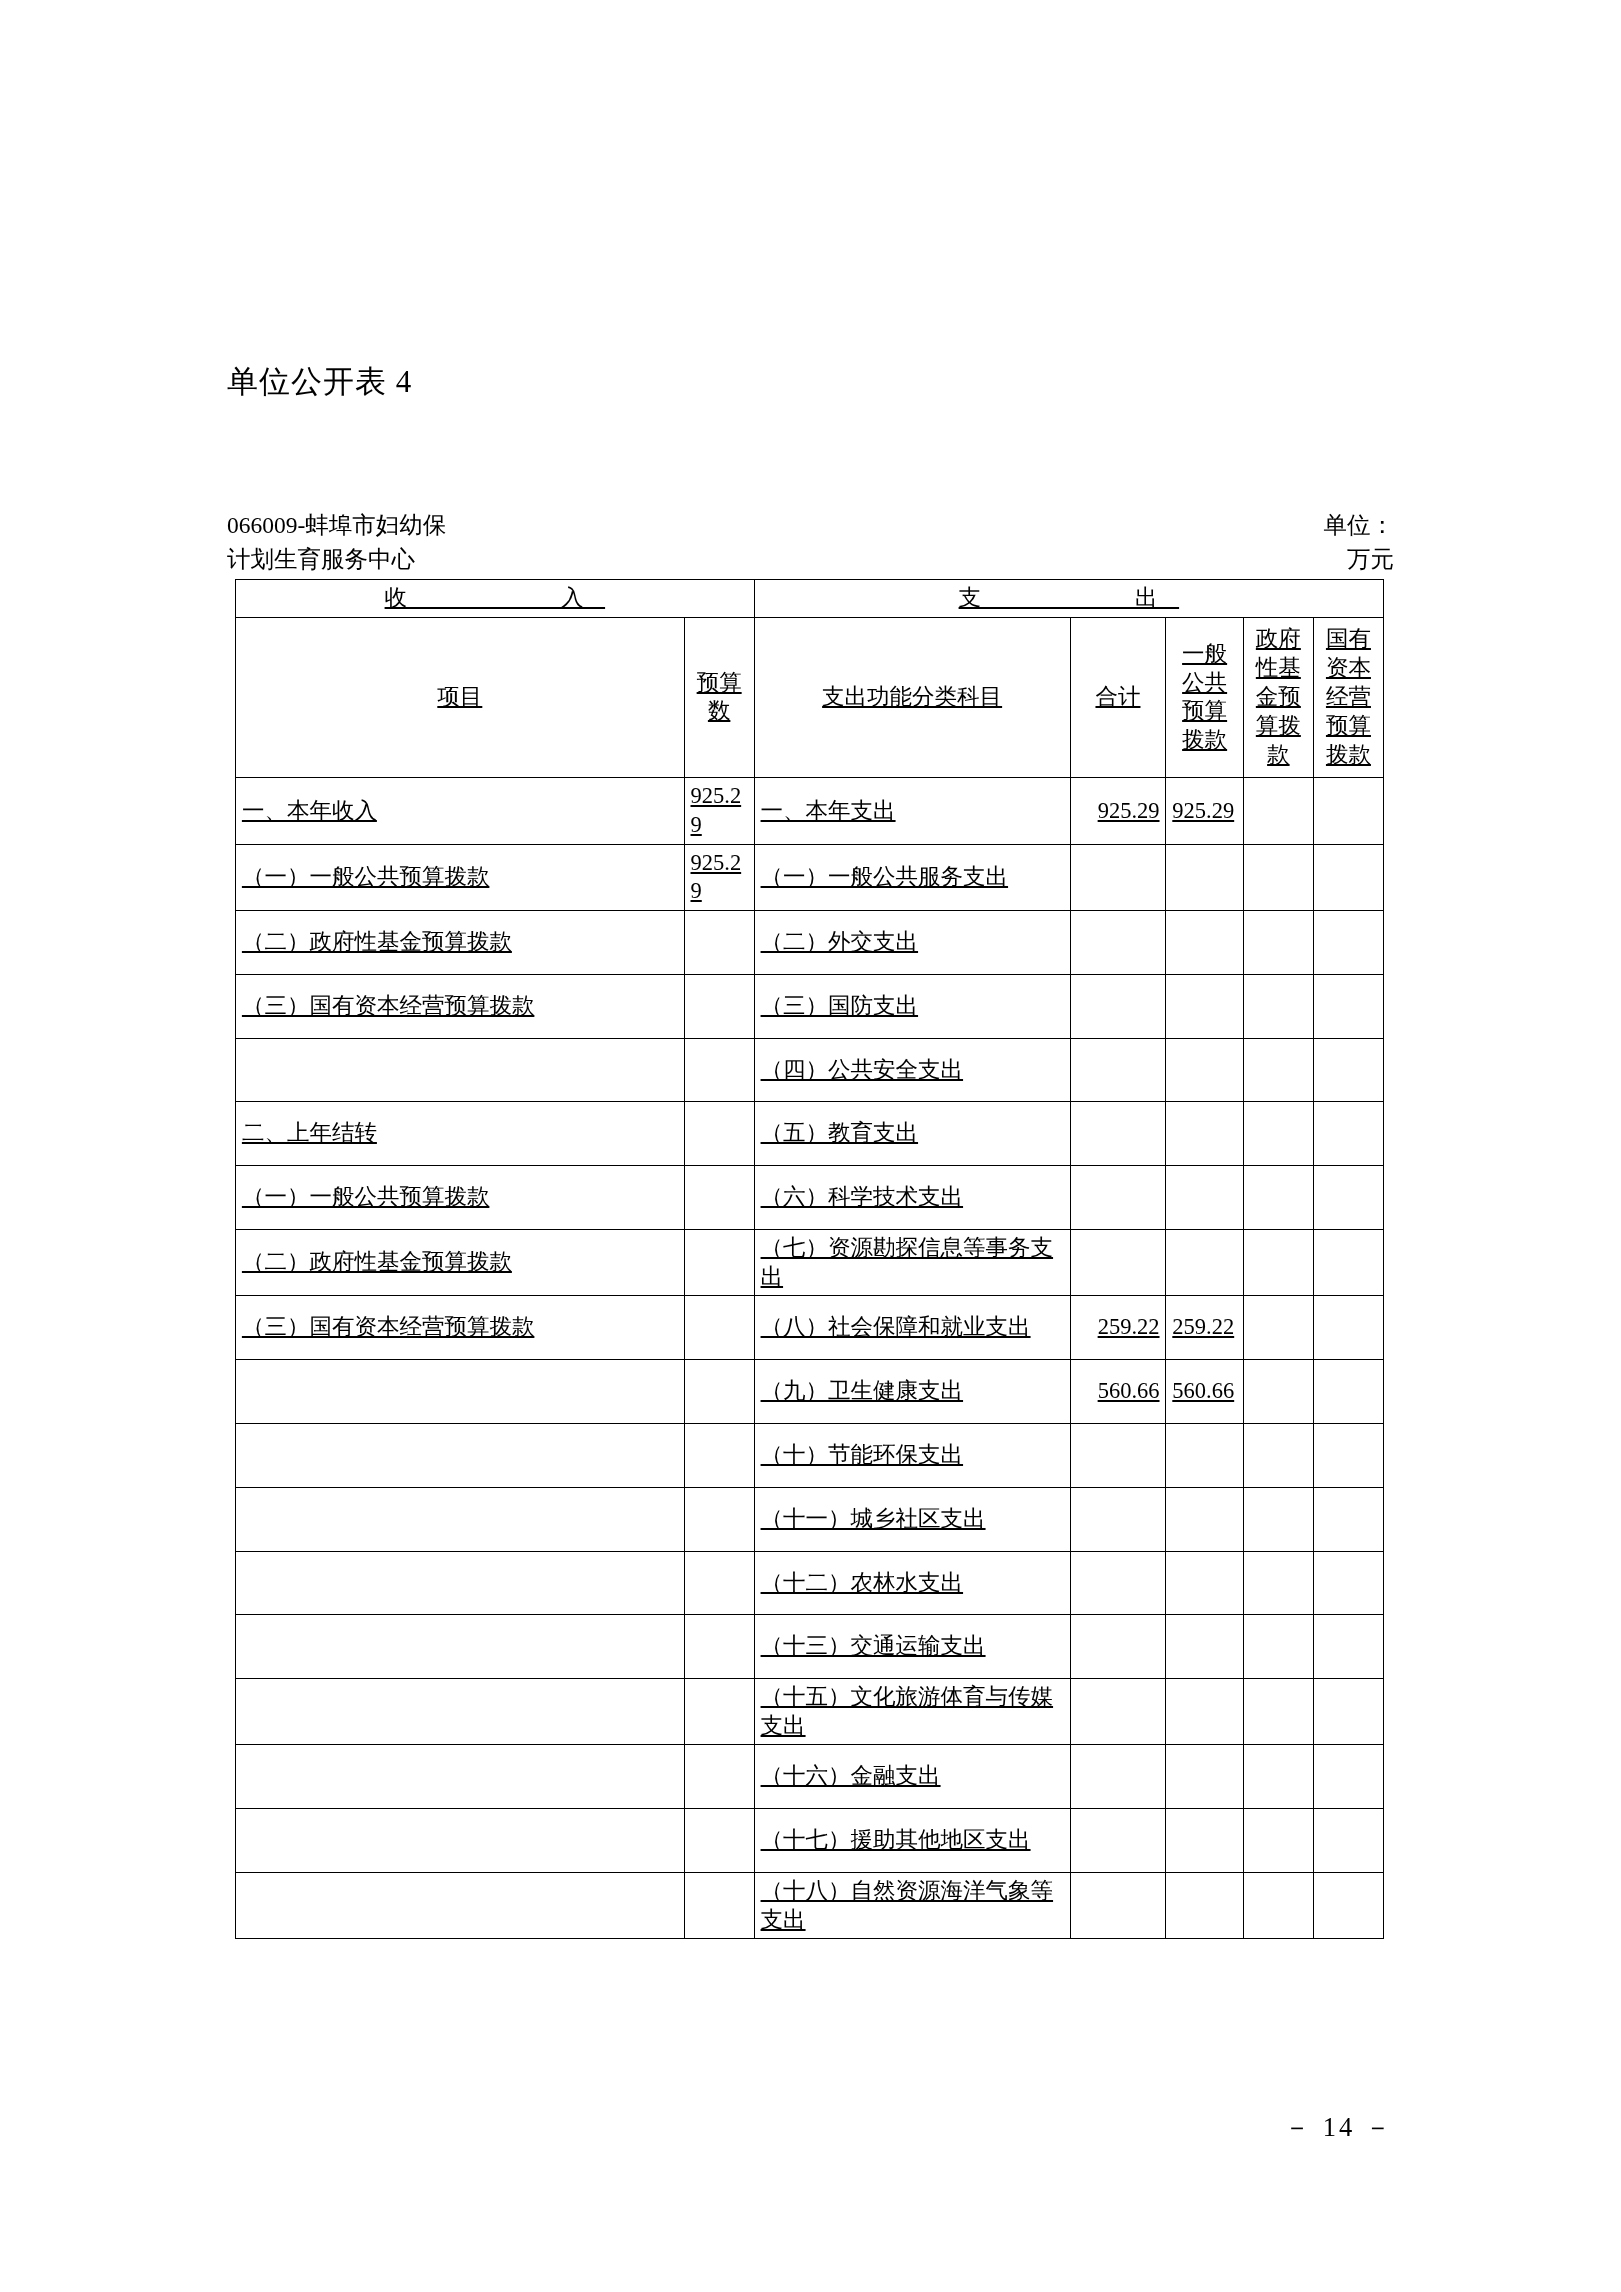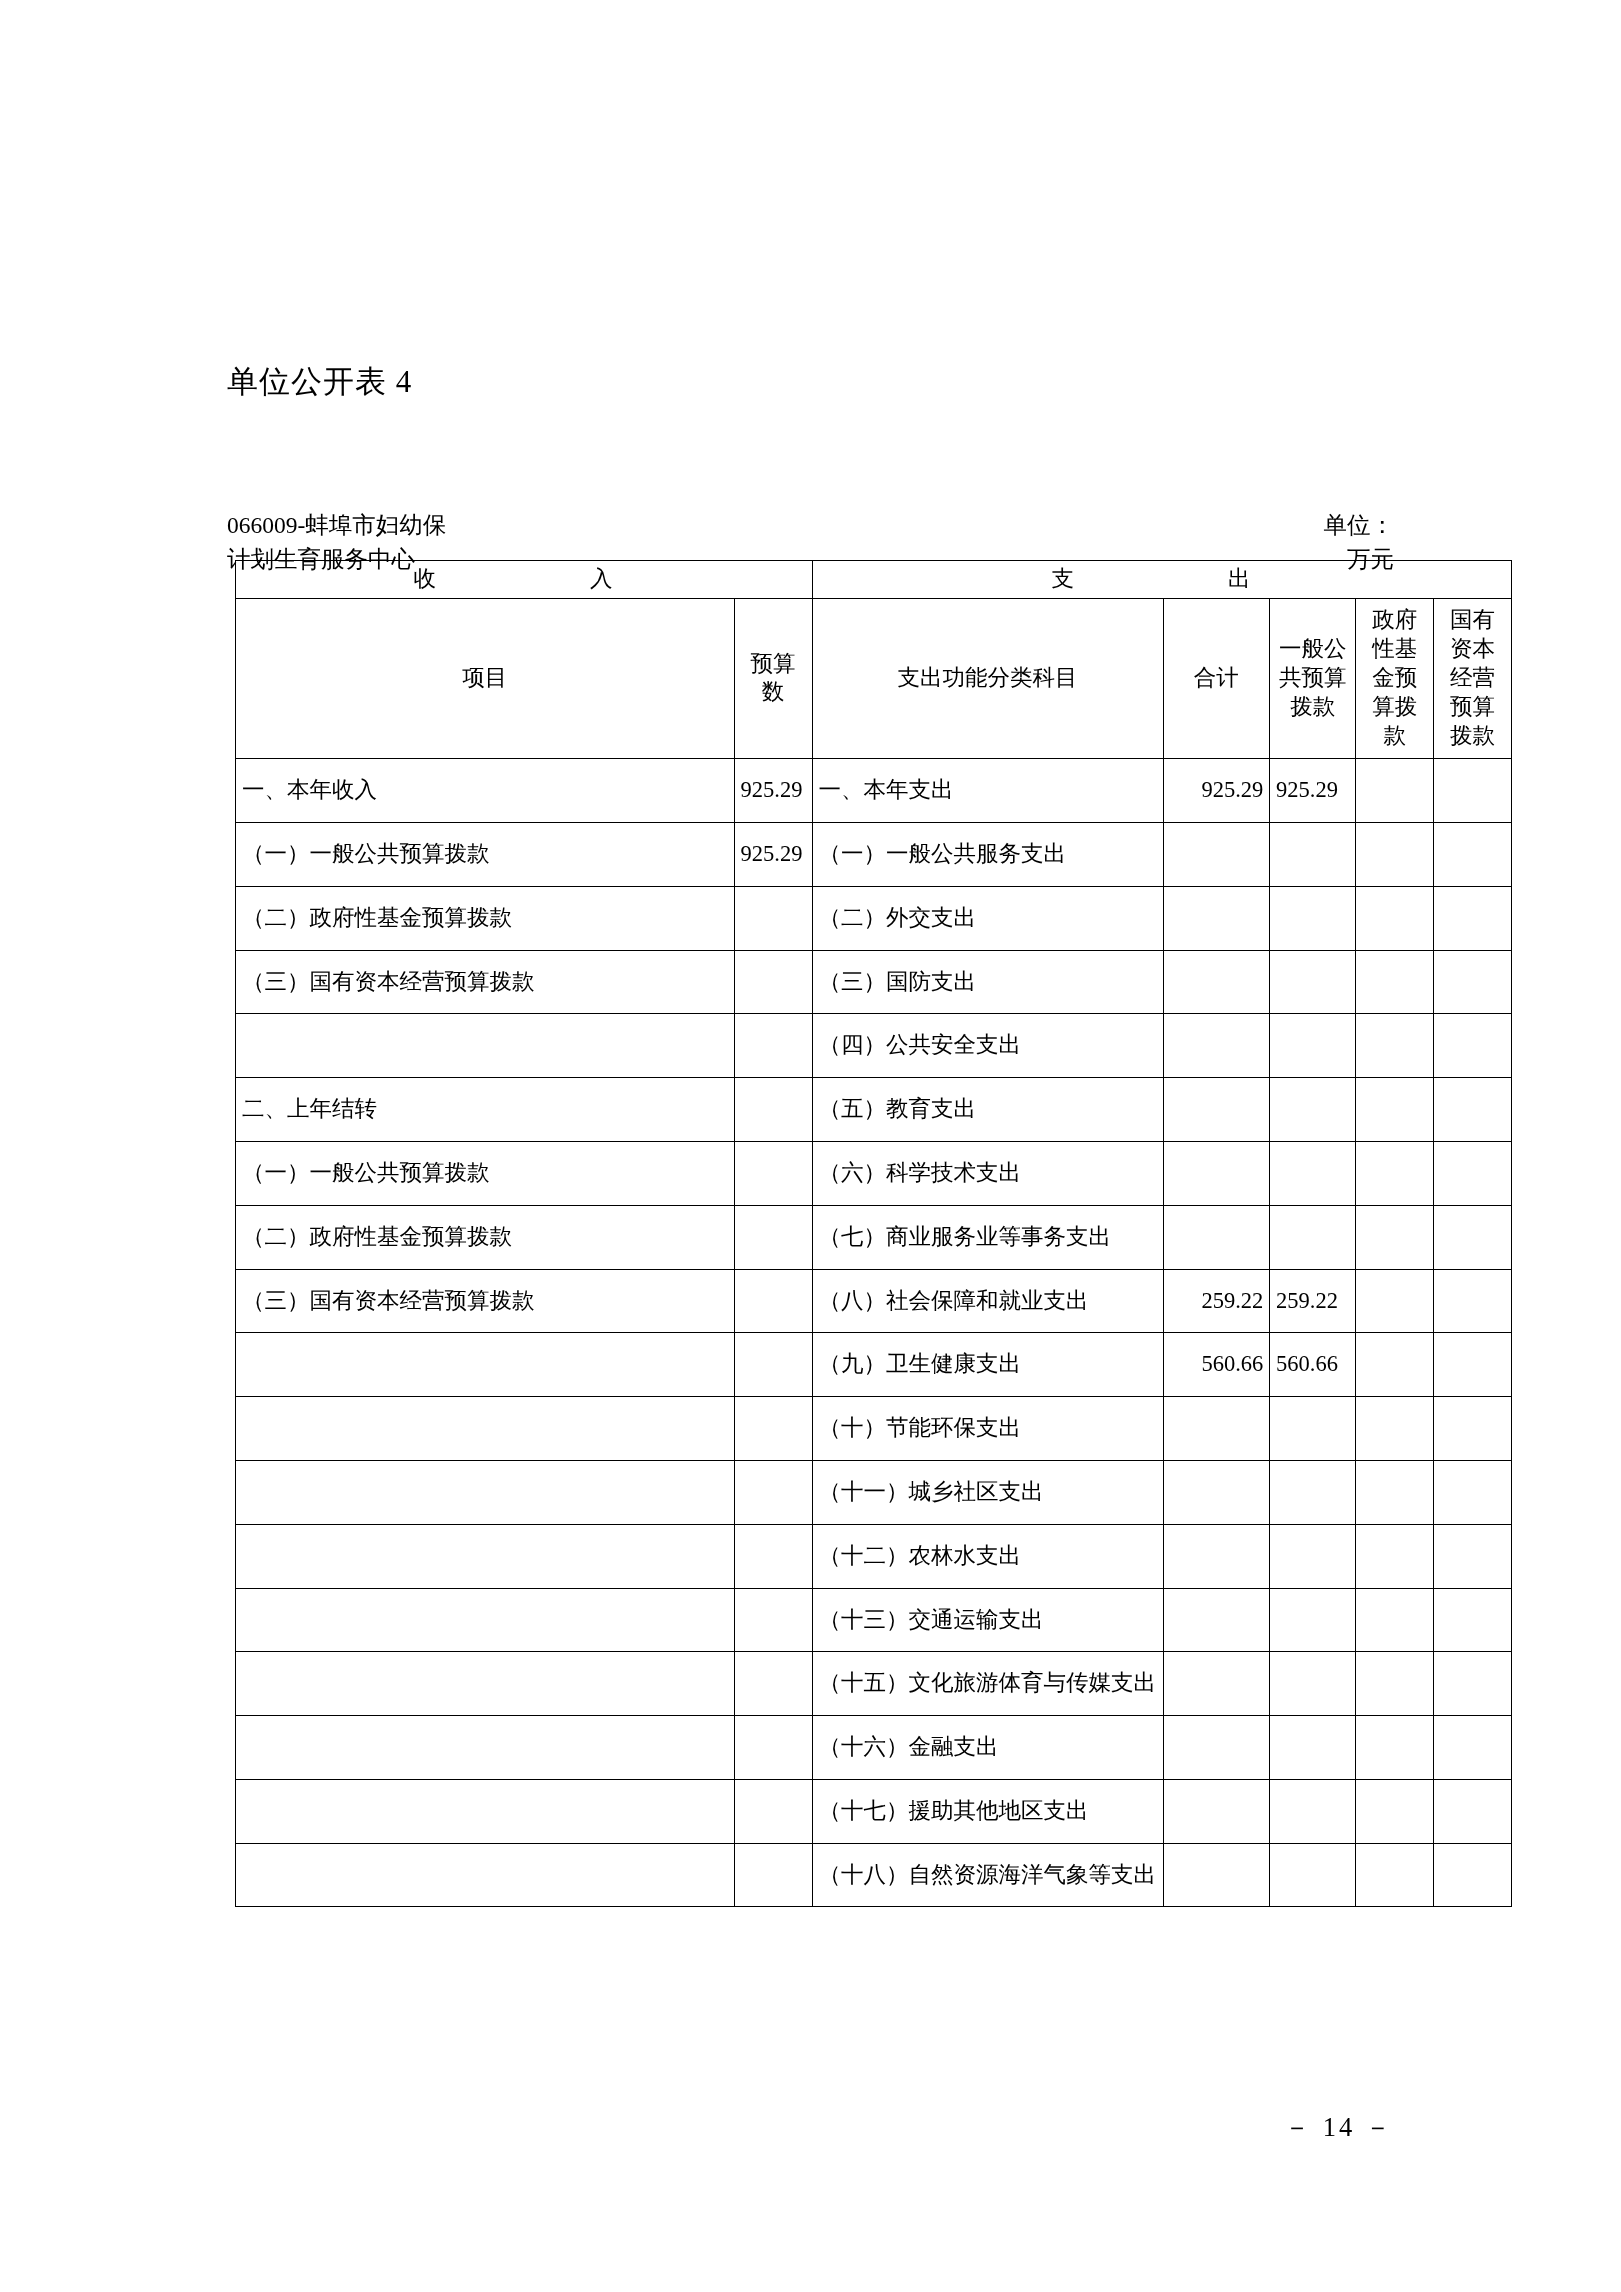--- a/index.html
+++ b/index.html
@@ -55,24 +55,25 @@
     line-height: 1.45;
     text-align: right;
     width: 196px;
   }
   .unit-measure div:last-child {
     text-align: right;
   }
   table.main {
     position: absolute;
     left: 235px;
-    top: 560px;
+    top: 579px;
     border-collapse: collapse;
-    width: 1277px;
+    width: 1149px;
     table-layout: fixed;
+    text-decoration: underline;
   }
   table.main td, table.main th {
     border: 1px solid #000000;
     font-size: 22.5px;
     font-weight: normal;
     padding: 3.9px 5.9px;
     vertical-align: middle;
     line-height: 1.28;
     word-break: break-all;
   }
@@ -229,21 +230,21 @@
         <td class="num"></td>
         <td class="row-cell left">（六）科学技术支出</td>
         <td class="num-r"></td>
         <td class="num"></td>
         <td class="num"></td>
         <td class="num"></td>
       </tr>
       <tr>
         <td class="row-cell left">（二）政府性基金预算拨款</td>
         <td class="num"></td>
-        <td class="row-cell left">（七）商业服务业等事务支出</td>
+        <td class="row-cell left">（七）资源勘探信息等事务支出</td>
         <td class="num-r"></td>
         <td class="num"></td>
         <td class="num"></td>
         <td class="num"></td>
       </tr>
       <tr>
         <td class="row-cell left">（三）国有资本经营预算拨款</td>
         <td class="num"></td>
         <td class="row-cell left">（八）社会保障和就业支出</td>
         <td class="num-r">259.22</td>

